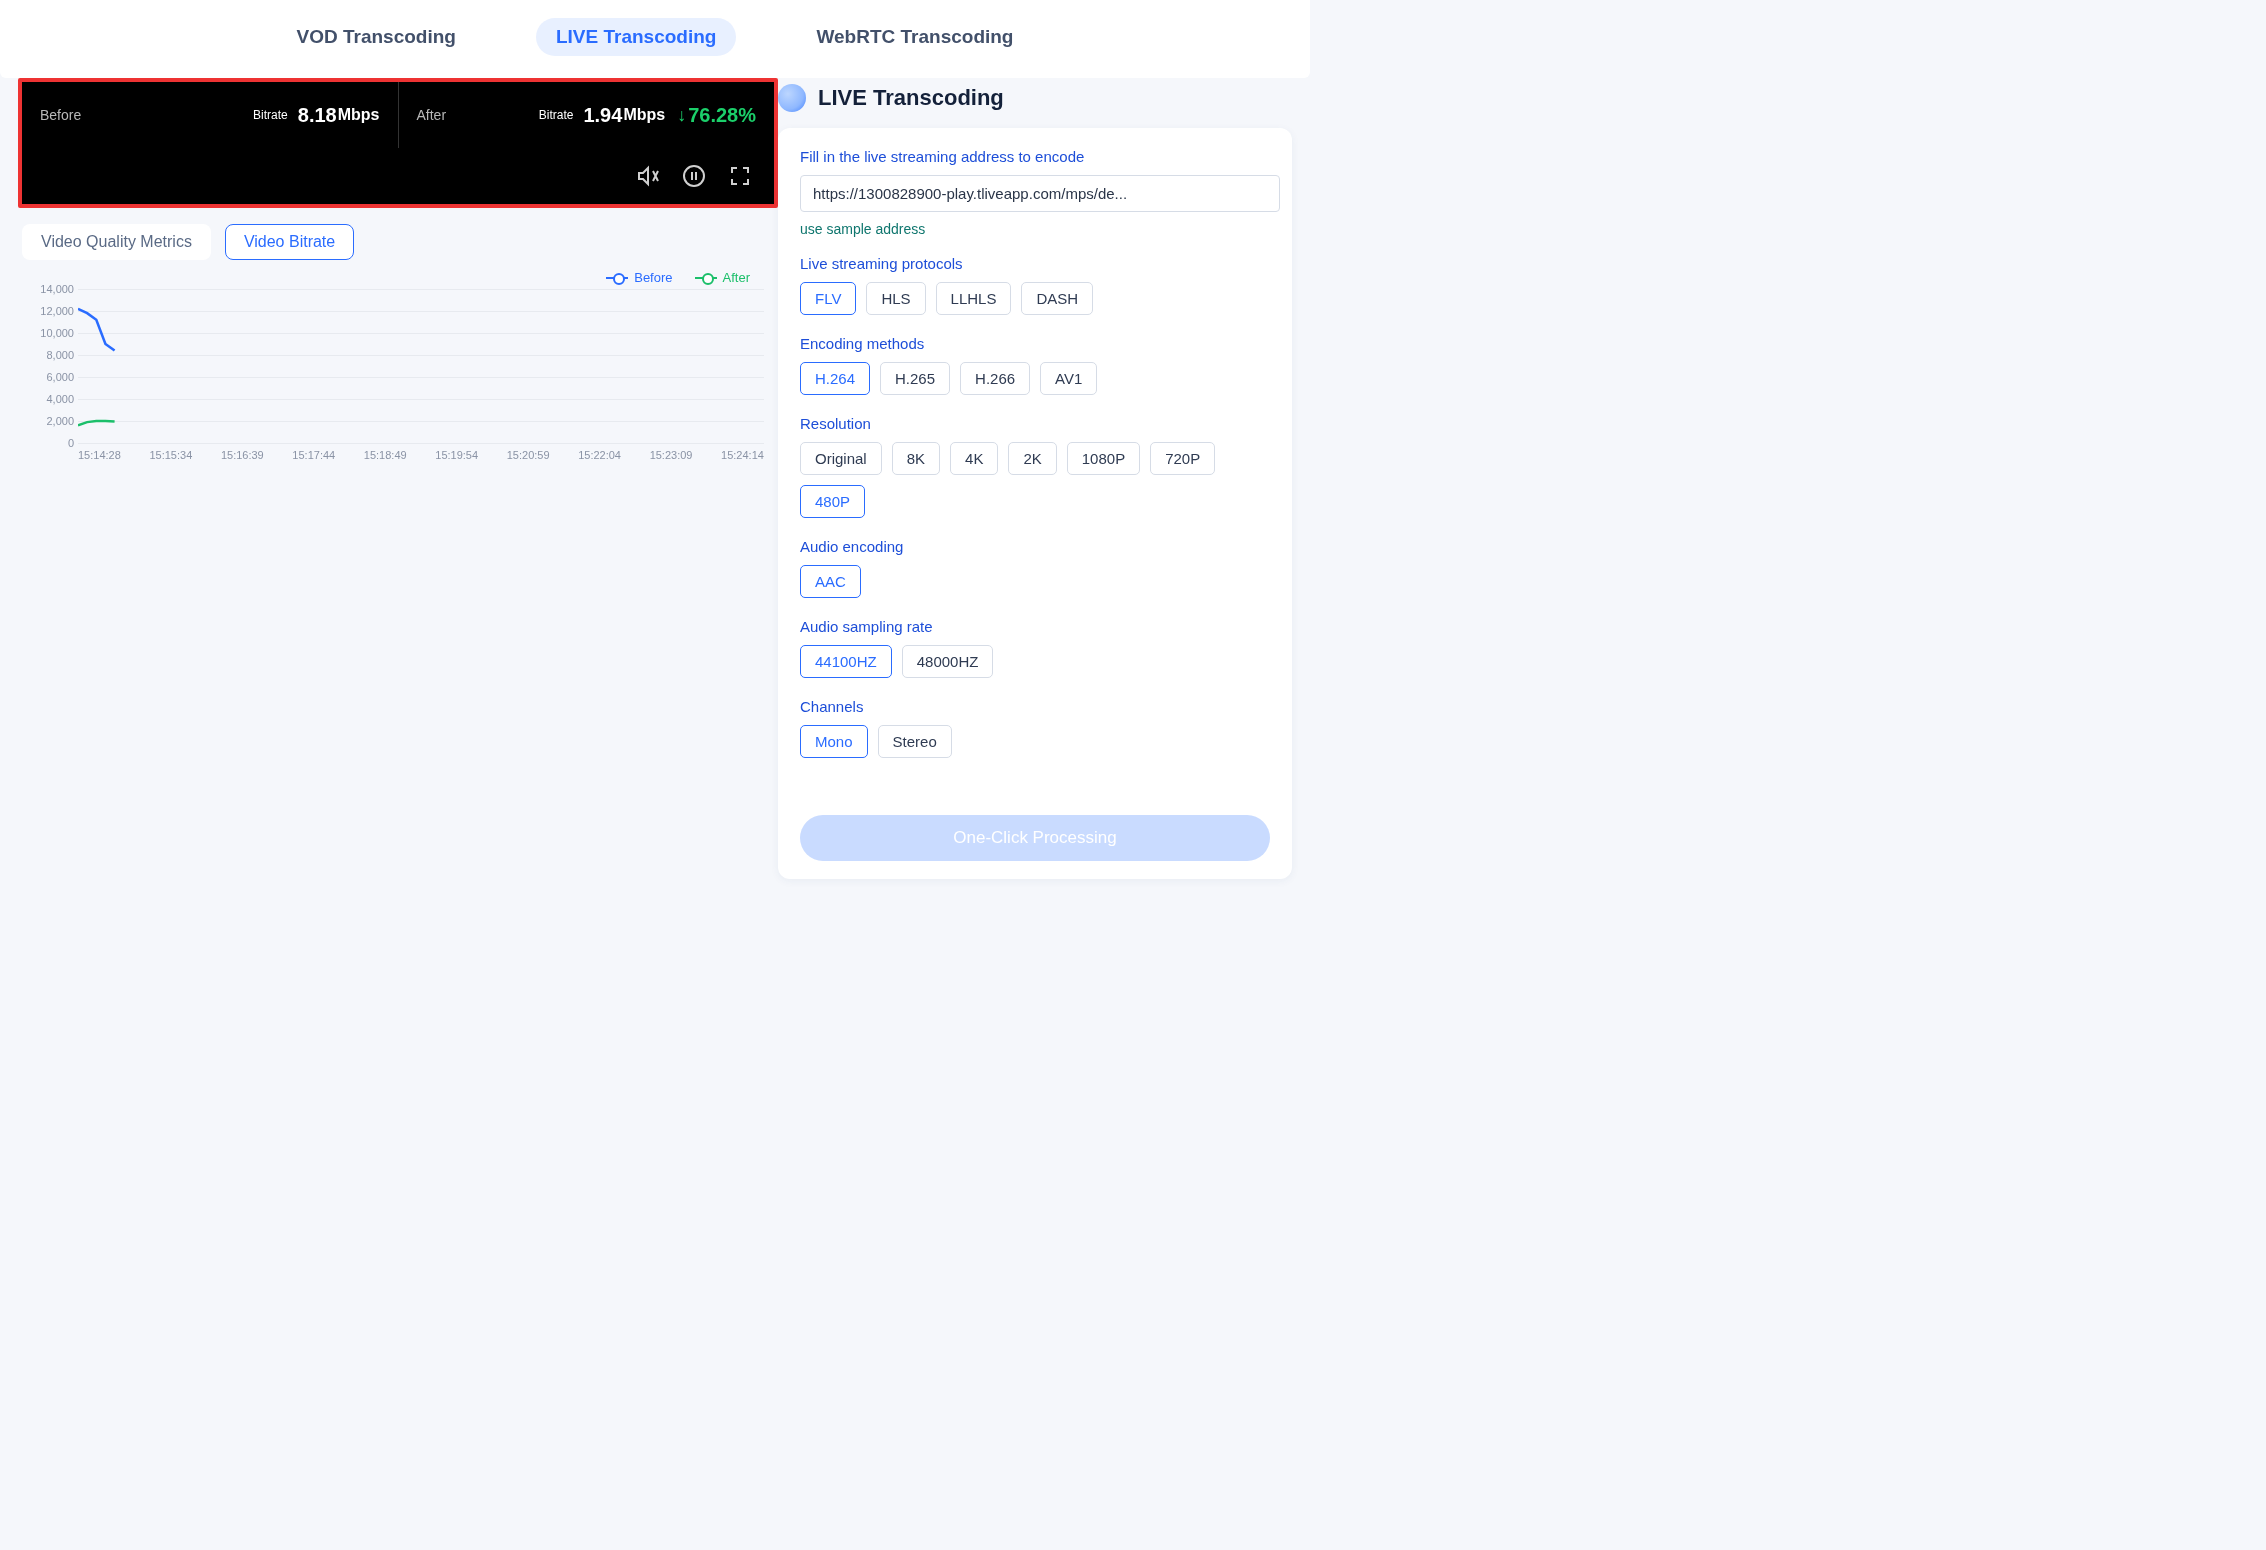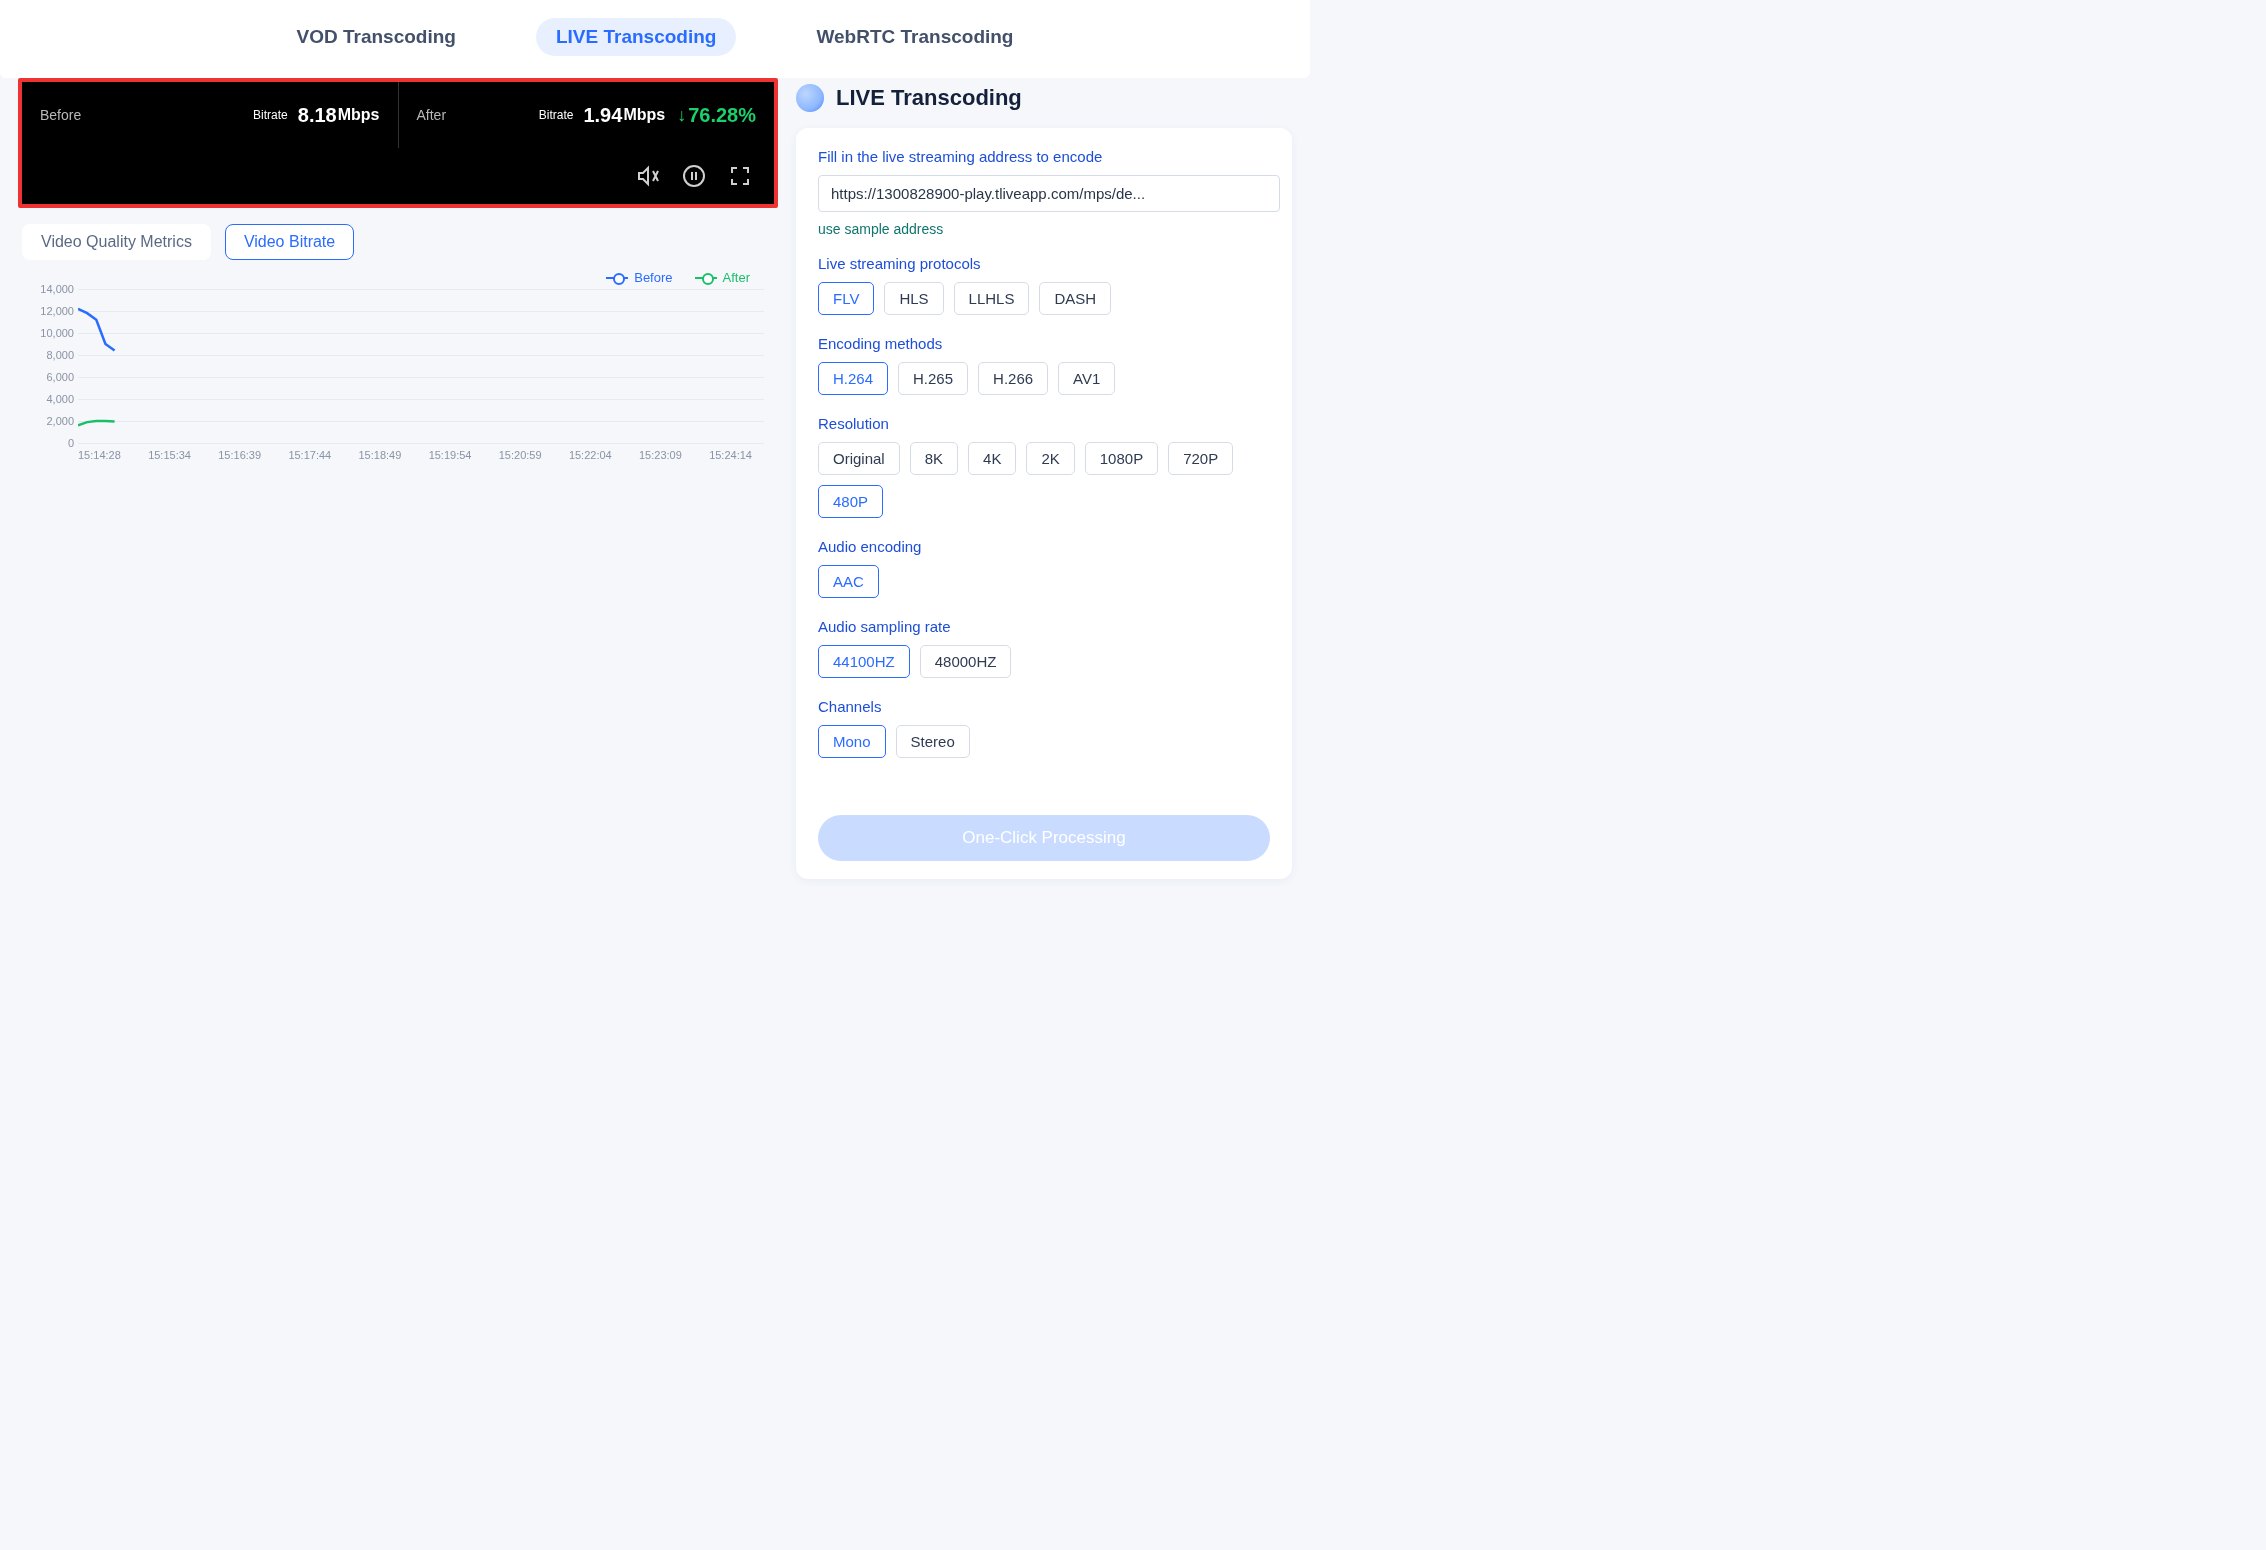--- a/index.html
+++ b/index.html
@@ -10,21 +10,21 @@
     height: 897px;
     overflow: hidden;
   }
   .page { display:flex; flex-direction:column; height:100%; }
 
   
   .tabs { display:flex; justify-content:center; gap:60px; padding:18px 0 22px; background:#fff; border-radius:0 0 6px 6px;}
   .tab { font-size:19px; font-weight:600; color:#42506a; cursor:pointer; padding:8px 20px; border-radius:22px;}
   .tab.active { color:#2a6cff; background:#e8f0ff; }
 
-  .main { display:flex; gap:18px; padding:0 18px 18px; flex:1; min-height:0;}
+  .main { display:flex; padding:0 18px 18px; flex:1; min-height:0;}
 
   
   .left { flex: 0 0 760px; display:flex; flex-direction:column; gap:0;}
   .video-outer { border:4px solid #e33; border-radius:2px; padding:0; background:#000;}
   .player { background:#000; border-radius:10px; overflow:hidden; }
   .player-header { display:flex; height:66px; }
   .ph-half { flex:1; display:flex; align-items:center; color:#fff; padding:0 18px; }
   .ph-half .label { color:#b8b8b8; font-size:14px; margin-right:auto;}
   .ph-half .br-label { font-size:12px; margin-right:10px;}
   .ph-half .br-val { font-size:20px; font-weight:700;}
@@ -59,21 +59,21 @@
   .lg .sw { width:22px; height:2px; position:relative;}
   .lg .sw::after{content:""; position:absolute; left:7px; top:-4px; width:8px; height:8px; border:2px solid currentColor; border-radius:50%; background:#fff;}
   .lg.before{ color:#2a6cff;}
   .lg.before .sw{ background:#2a6cff;}
   .lg.after{ color:#1bbf6a;}
   .lg.after .sw{ background:#1bbf6a;}
 
   .chart { position:relative; height:172px; margin-top:4px;}
   .ygrid { position:absolute; left:56px; right:10px; height:1px; background:#e7eaef;}
   .ylab { position:absolute; left:0; font-size:11px; color:#8a93a5; transform:translateY(-50%); width:52px; text-align:right;}
-  .xlabels { position:absolute; bottom:0; left:56px; right:22px; display:flex; justify-content:space-between; font-size:11px; color:#8a93a5;align-items:center;}
+  .xlabels { position:absolute; bottom:0; left:56px; right:10px; display:flex; justify-content:space-between; font-size:11px; color:#8a93a5;align-items:center;}
   svg.plot { position:absolute; left:56px; right:10px; top:0; bottom:18px; width:calc(100% - 66px); height:calc(100% - 18px);}
 
   
   .right { flex:1; background:#fff0; border-radius:12px; display:flex; flex-direction:column; }
   .panel-title { display:flex; align-items:center; gap:12px; padding:6px 0 16px 0;}
   .panel-title .orb { width:28px; height:28px; border-radius:50%; background: radial-gradient(circle at 35% 35%, #bcd6ff, #8fb8ff 60%, #3d7dff);}
   .panel-title h2 { font-size:22px; font-weight:700; color:#14213a;}
   .panel-card { background:#fff; border-radius:12px; padding:20px 22px 14px; flex:1; overflow:hidden; position:relative; box-shadow:0 2px 8px rgba(30,60,120,.06);}
   .scroll-area { position:absolute; top:20px; left:22px; right:12px; bottom:78px; overflow:auto;}
   .scroll-area::-webkit-scrollbar{width:5px;}

